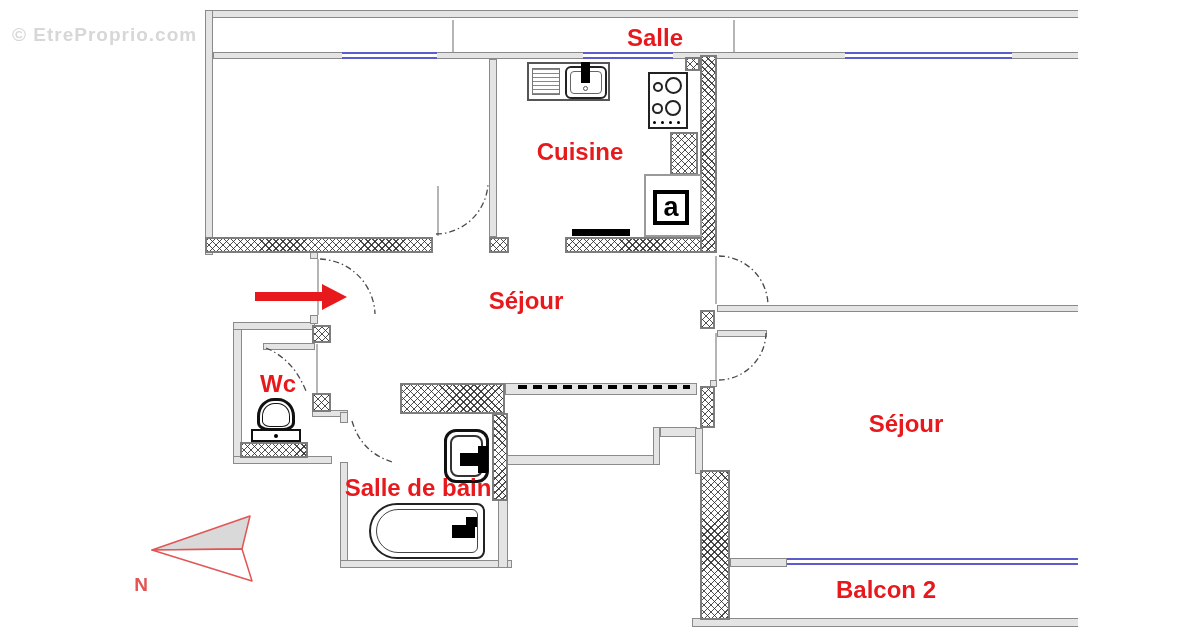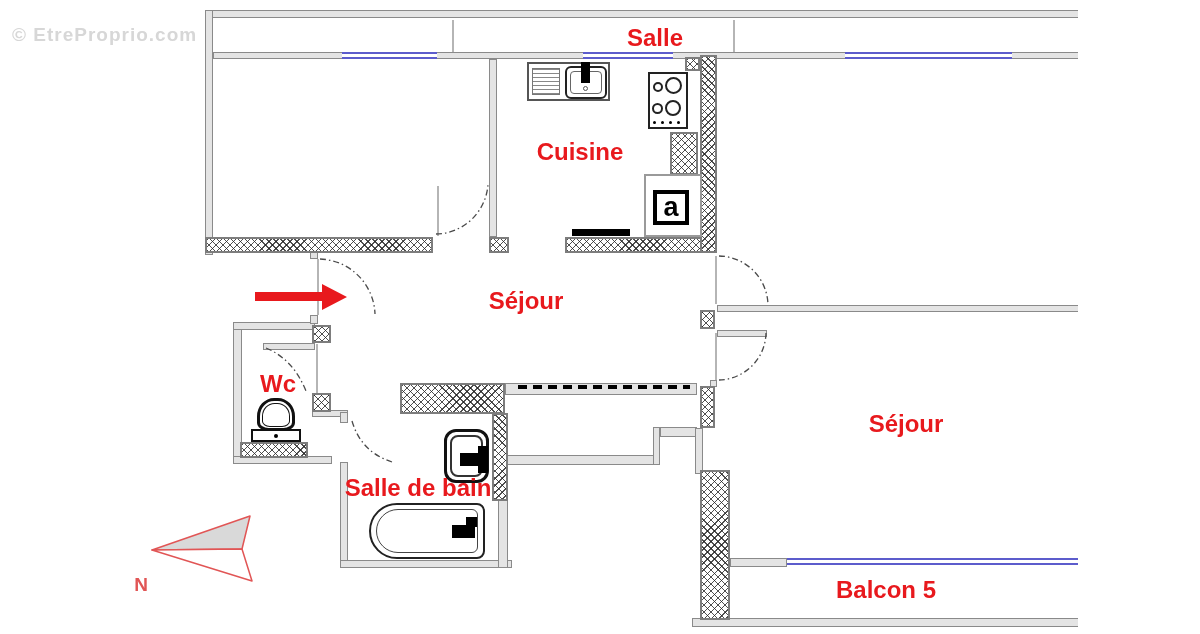--- a/index.html
+++ b/index.html
@@ -151,21 +151,21 @@
   <div class="fix" style="left:376px;top:509px;width:102px;height:44px;border:1.5px solid #444;border-radius:22px 6px 6px 22px;"></div>
   <div class="blackbar" style="left:452px;top:525px;width:23px;height:13px;"></div>
   <div class="blackbar" style="left:466px;top:517px;width:11px;height:10px;"></div>
 
   <div class="room-label" style="left:655px;top:38px;">Salle</div>
   <div class="room-label" style="left:580px;top:152px;">Cuisine</div>
   <div class="room-label" style="left:526px;top:301px;">Séjour</div>
   <div class="room-label" style="left:278px;top:384px;">Wc</div>
   <div class="room-label" style="left:415px;top:488px;padding-left:6px;">Salle de bain</div>
   <div class="room-label" style="left:906px;top:424px;">Séjour</div>
-  <div class="room-label" style="left:886px;top:590px;">Balcon 5</div>
+  <div class="room-label" style="left:886px;top:590px;">Balcon 2</div>
 
   <div class="compass-n">N</div>
 
   <svg class="overlay" width="1200" height="634" viewBox="0 0 1200 634">
 
     <path class="door-arc" d="M 320 259 A 57 57 0 0 1 375 314"></path>
     <path class="door-arc" d="M 436 234 A 53 53 0 0 0 488 184"></path>
     <path class="door-arc" d="M 266 348 Q 293 359 306 391"></path>
     <path class="door-arc" d="M 352 421 Q 361 452 392 462"></path>
     <path class="door-arc" d="M 719 256 A 50 50 0 0 1 768 305"></path>

